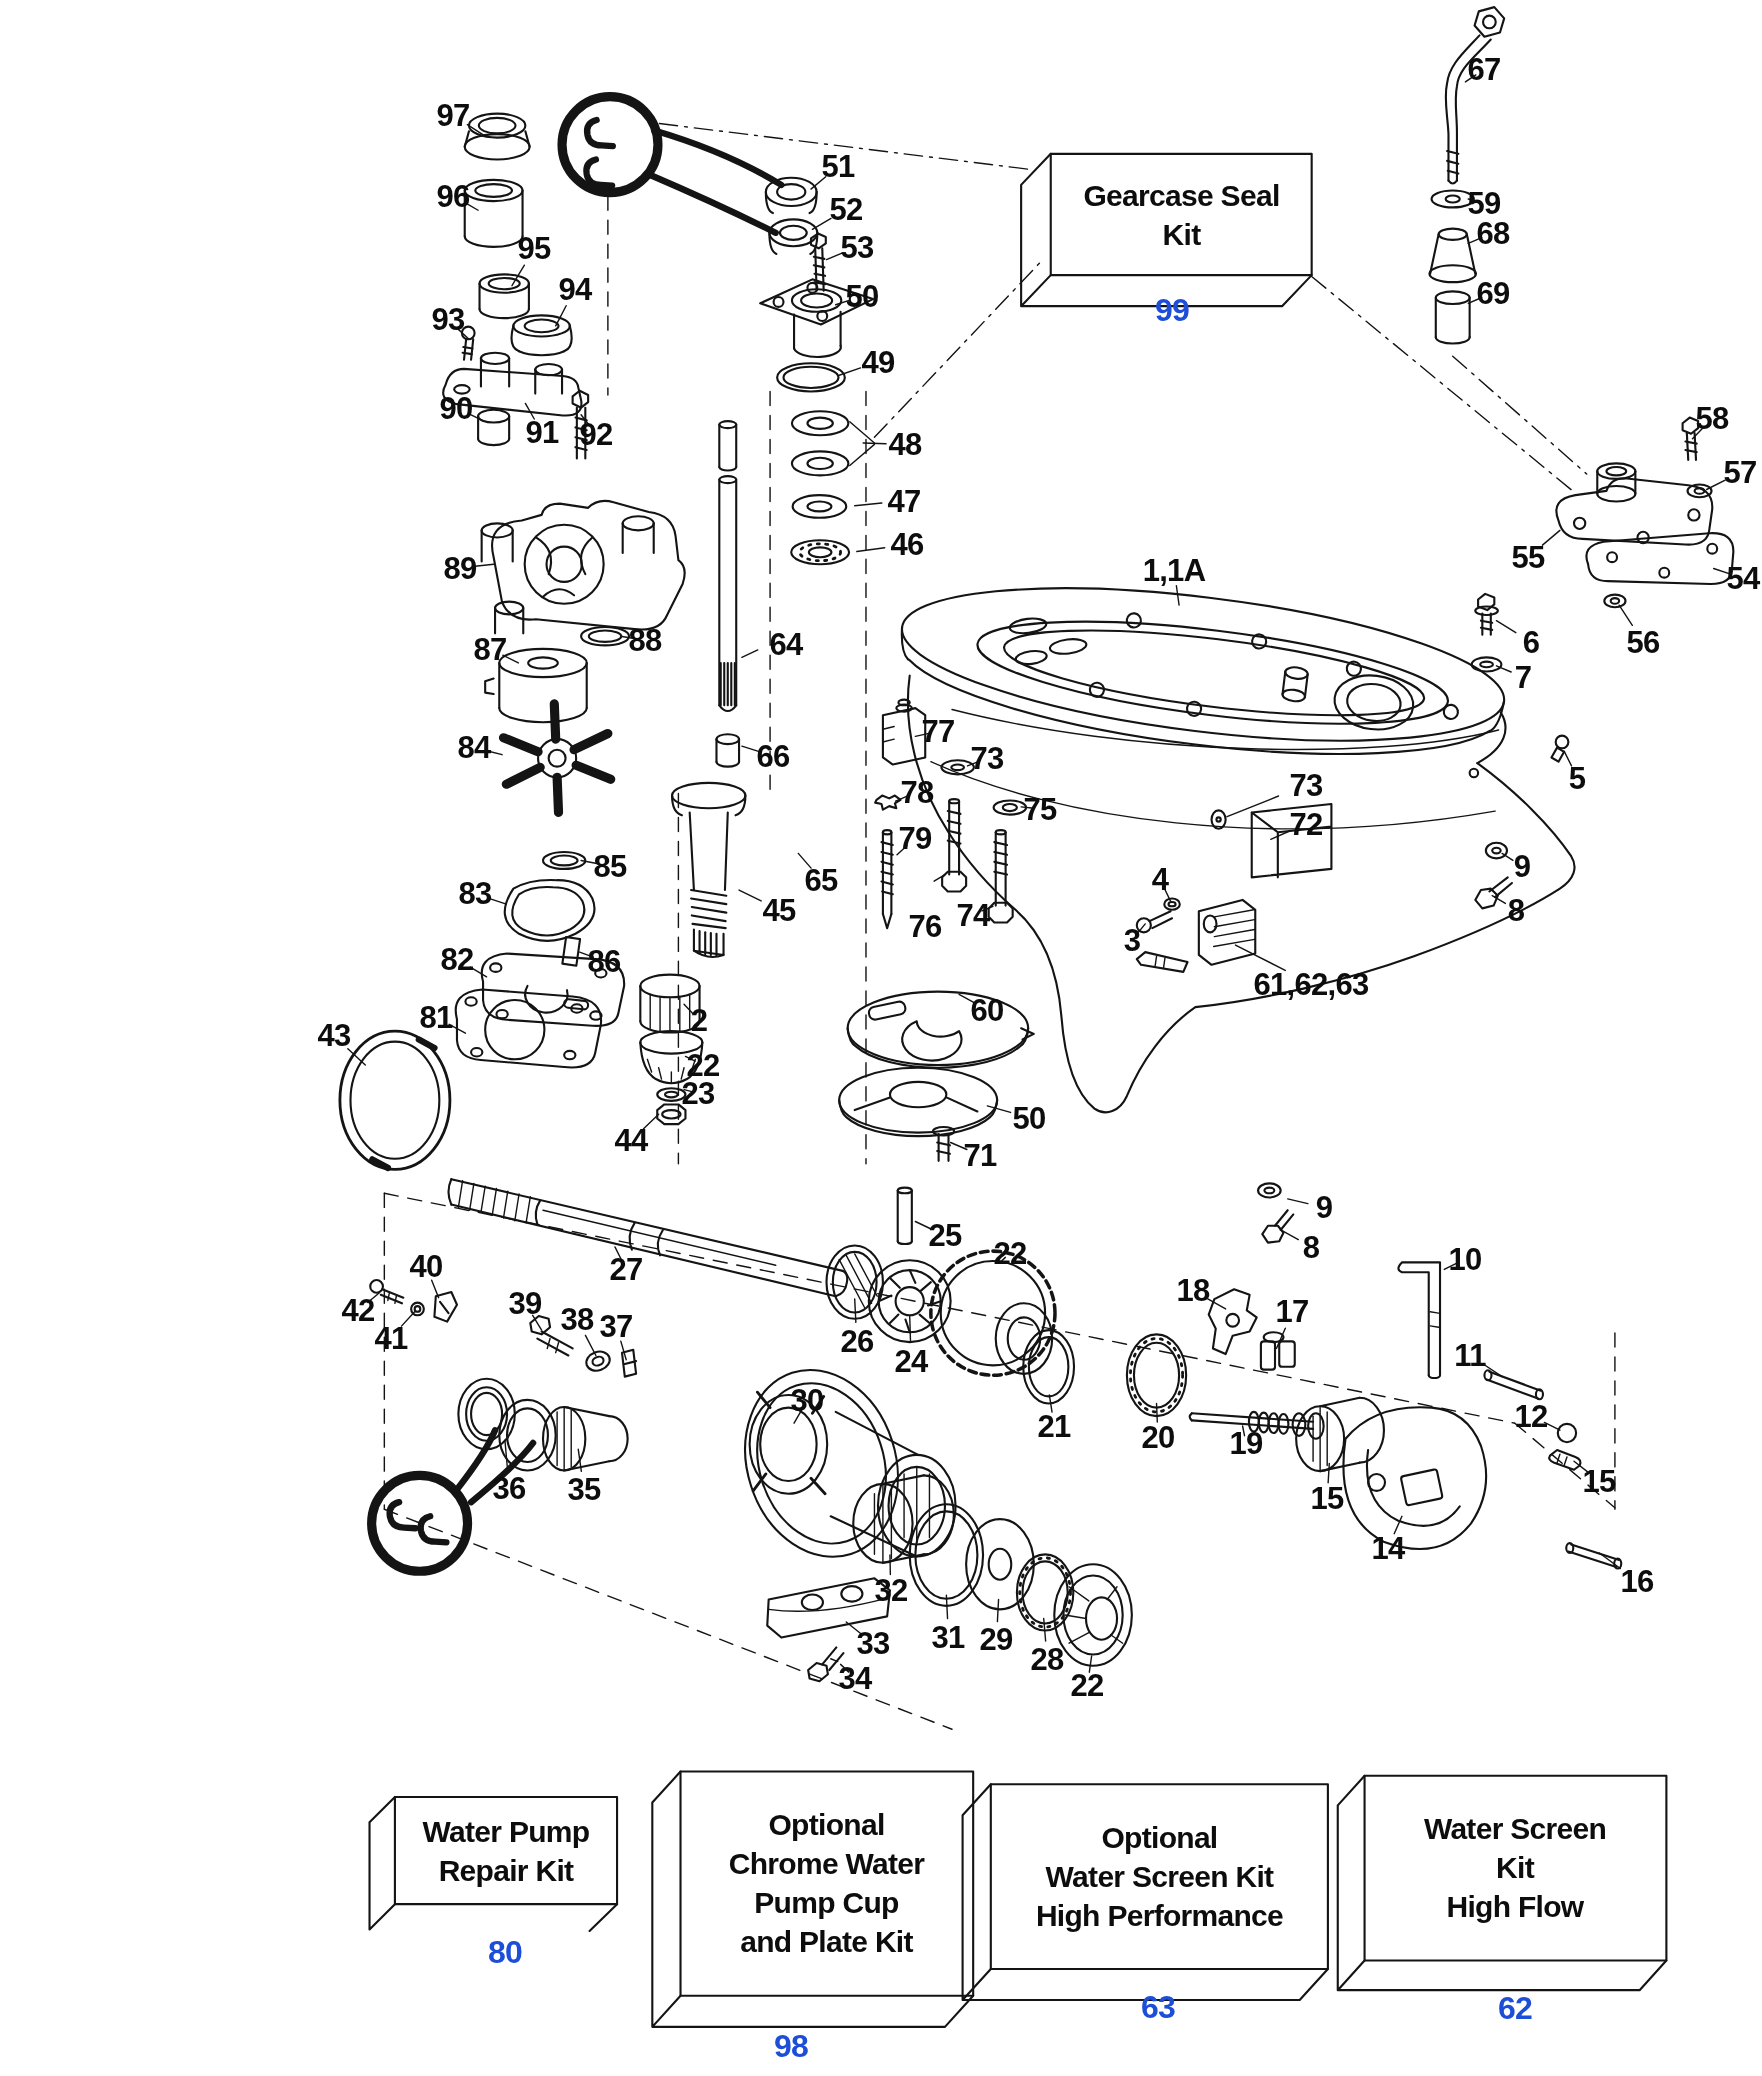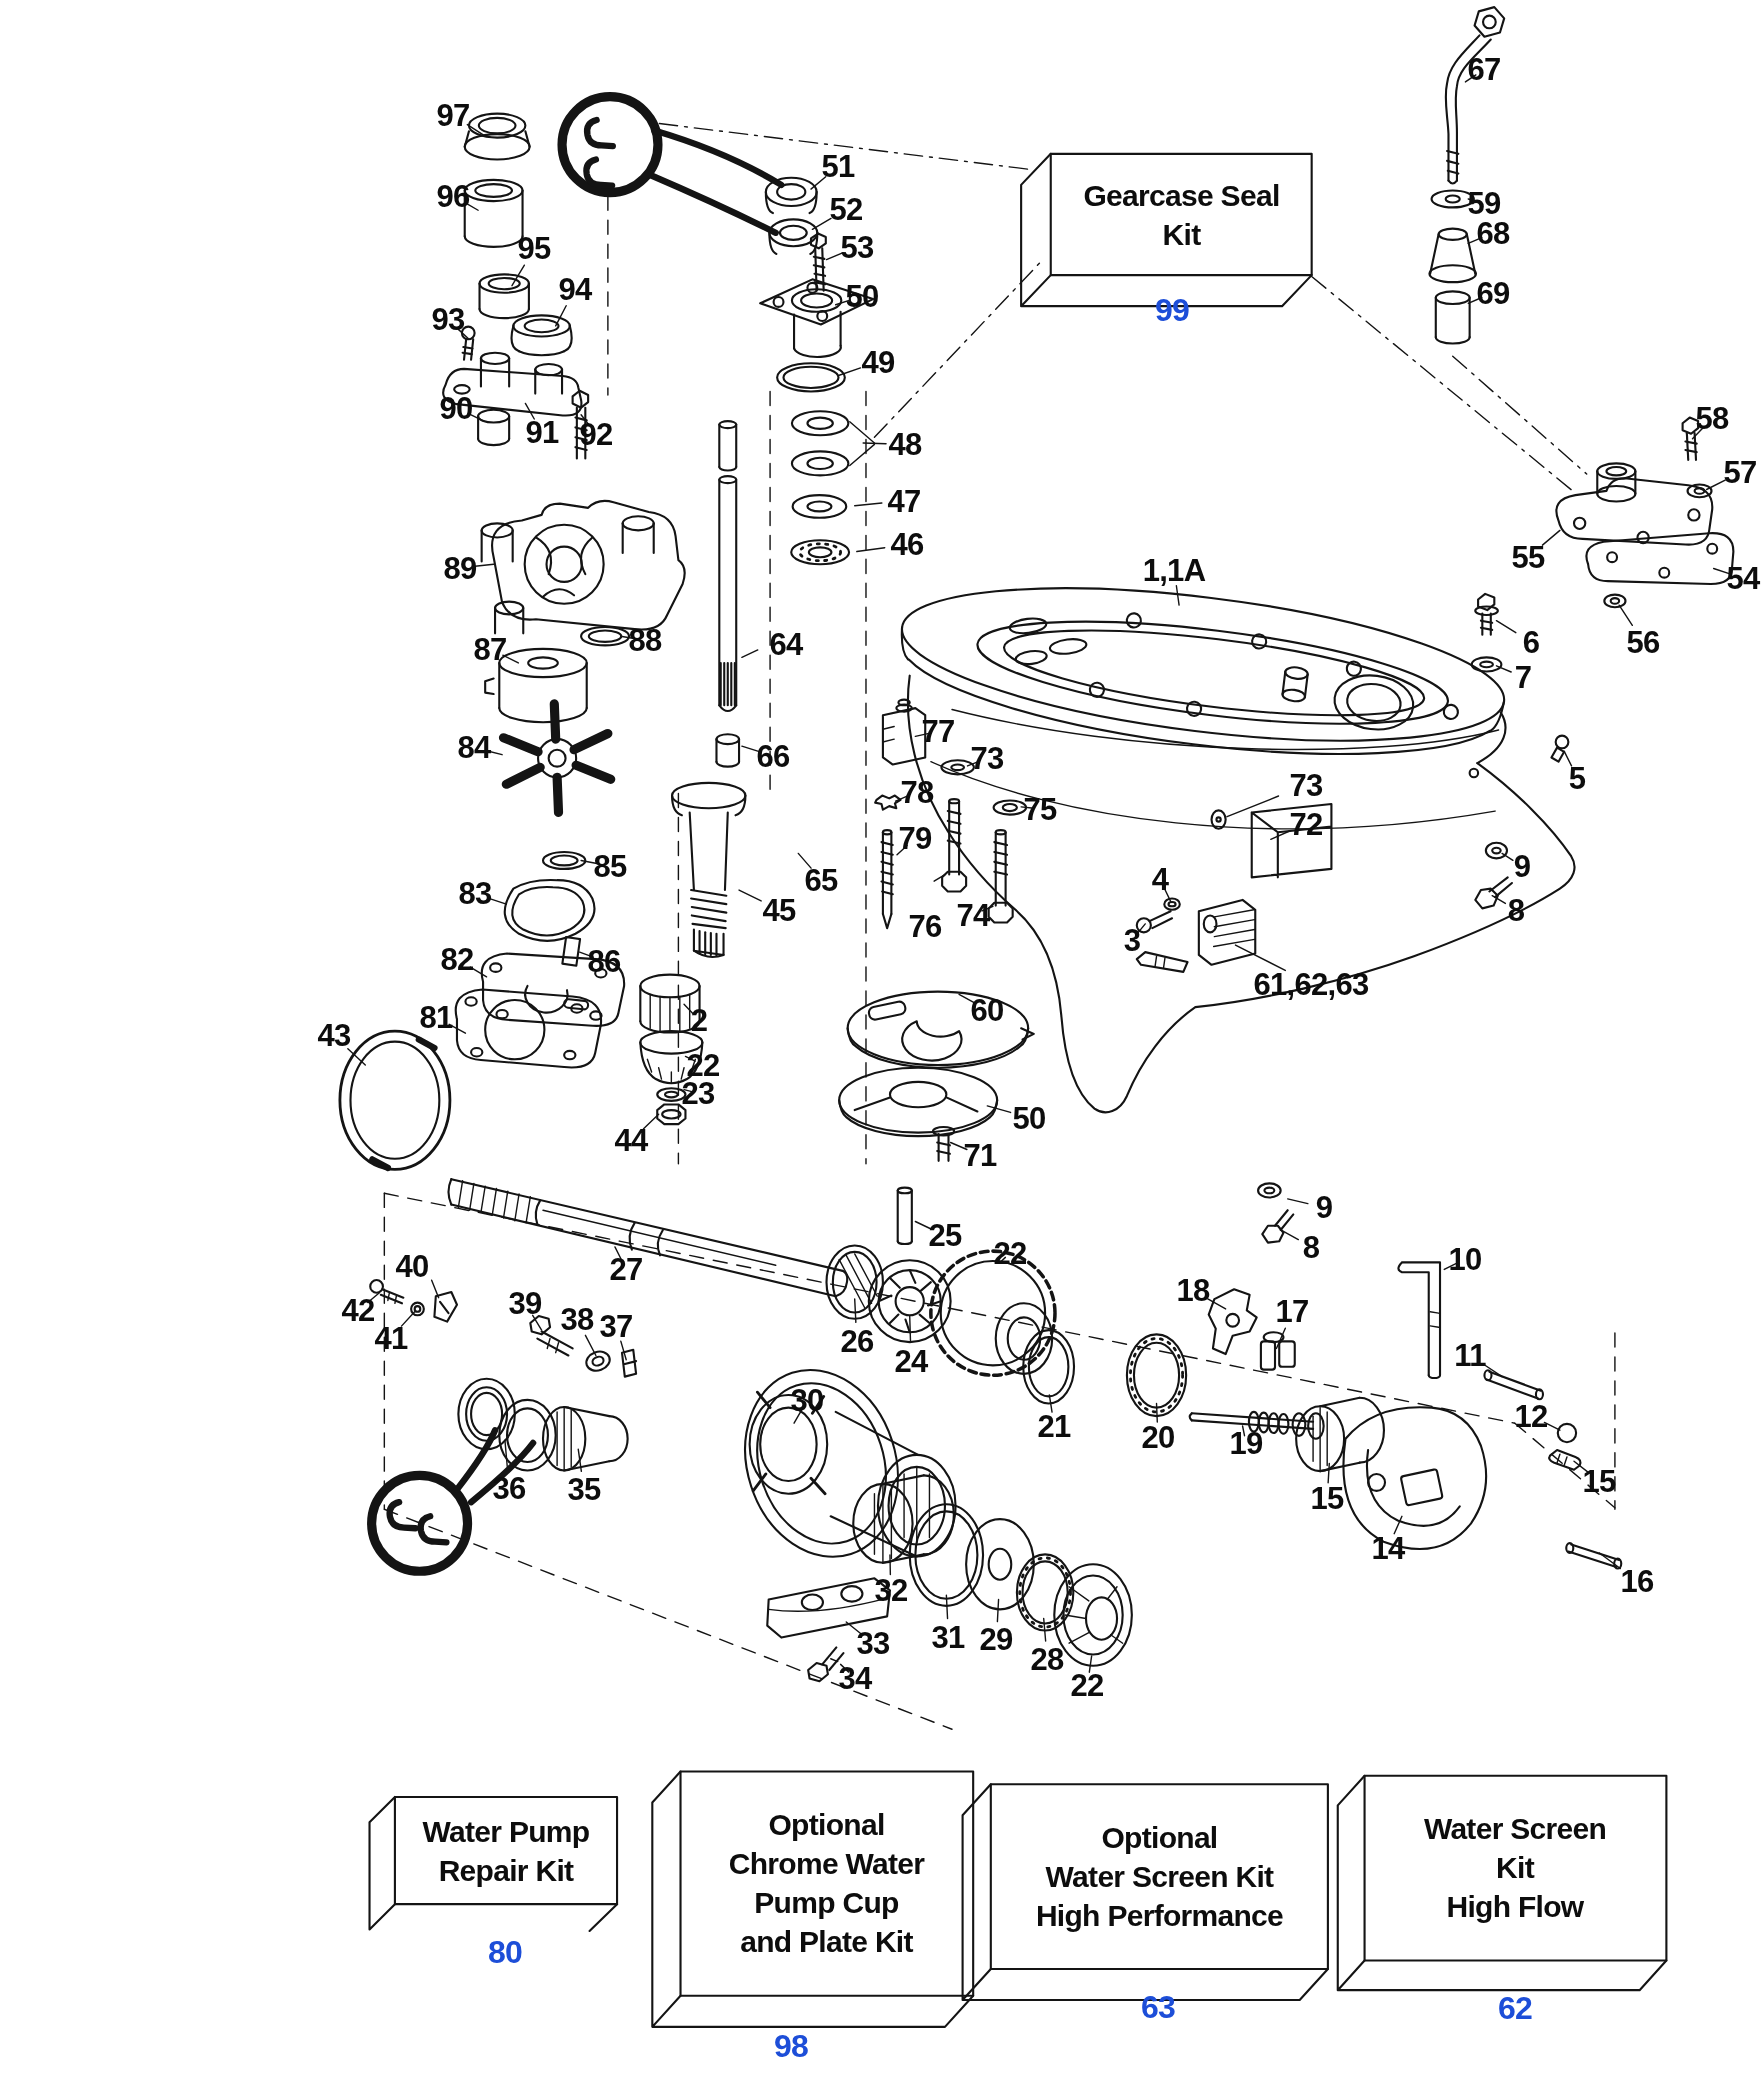--- a/index.html
+++ b/index.html
@@ -833,21 +833,21 @@
       <div class="callout" style="left: 1311px; top: 984px;">61,62,63</div>
       <div class="callout" style="left: 987px; top: 1010px;">60</div>
       <div class="callout" style="left: 1029px; top: 1118px;">50</div>
       <div class="callout" style="left: 980px; top: 1155px;">71</div>
       <div class="callout" style="left: 1324px; top: 1207px;">9</div>
       <div class="callout" style="left: 1311px; top: 1247px;">8</div>
       <div class="callout" style="left: 1465px; top: 1259px;">10</div>
       <div class="callout" style="left: 945px; top: 1235px;">25</div>
       <div class="callout" style="left: 1010px; top: 1253px;">22</div>
       <div class="callout" style="left: 626px; top: 1269px;">27</div>
-      <div class="callout" style="left: 412px; top: 1266px;">40</div>
+      <div class="callout" style="left: 426px; top: 1266px;">40</div>
       <div class="callout" style="left: 358px; top: 1310px;">42</div>
       <div class="callout" style="left: 391px; top: 1338px;">41</div>
       <div class="callout" style="left: 525px; top: 1303px;">39</div>
       <div class="callout" style="left: 577px; top: 1319px;">38</div>
       <div class="callout" style="left: 616px; top: 1326px;">37</div>
       <div class="callout" style="left: 857px; top: 1341px;">26</div>
       <div class="callout" style="left: 911px; top: 1361px;">24</div>
       <div class="callout" style="left: 1193px; top: 1290px;">18</div>
       <div class="callout" style="left: 1292px; top: 1311px;">17</div>
       <div class="callout" style="left: 1054px; top: 1426px;">21</div>

